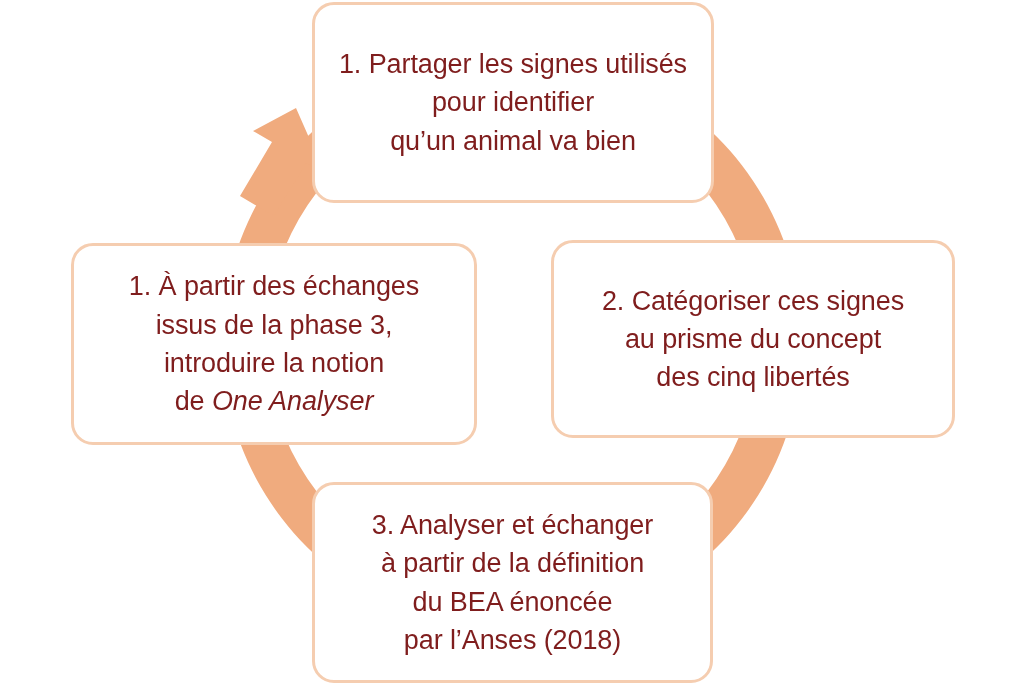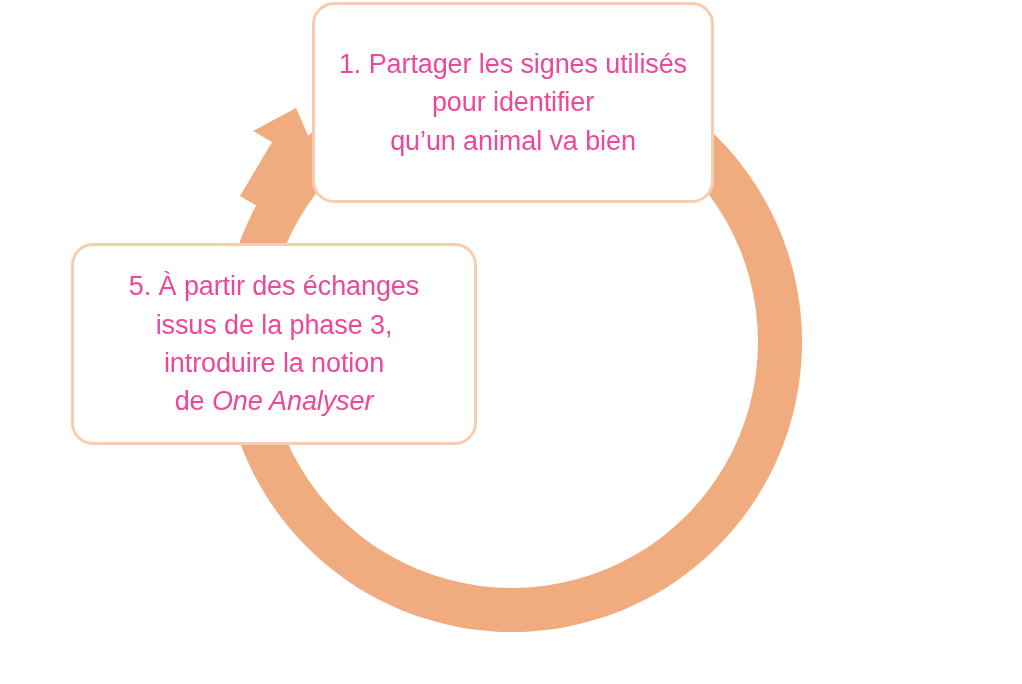--- a/index.html
+++ b/index.html
@@ -30,21 +30,21 @@
     box-sizing: border-box;
     background: #ffffff;
     border: 3px solid #f5cdb0;
     border-radius: 22px;
     display: flex;
     align-items: center;
     justify-content: center;
     text-align: center;
   }
   .node-text {
-    color: #ec4899;
+    color: #7f1d1d;
     font-size: 27px;
     line-height: 1.42;
     letter-spacing: -0.1px;
     padding: 0 14px;
     white-space: pre-line;
   }
   .node-text .em {
     font-style: italic;
   }
   
@@ -118,22 +118,33 @@
 
     <polygon fill="#f0ab7e" points="296,108 253,131 272,142 240,196 274,216 306,163 325,174"></polygon>
   </svg>
 
   <div class="node" id="node-1">
     <div class="node-text">1. Partager les signes utilisés
 pour identifier
 qu’un animal va bien</div>
   </div>
 
+  <div class="node" id="node-2">
+    <div class="node-text">2. Catégoriser ces signes
+au prisme du concept
+des cinq libertés</div>
+  </div>
 
+  <div class="node" id="node-3">
+    <div class="node-text">3. Analyser et échanger
+à partir de la définition
+du BEA énoncée
+par l’Anses (2018)</div>
+  </div>
 
   <div class="node" id="node-4">
-    <div class="node-text"><span>5. À partir des échanges
+    <div class="node-text"><span>1. À partir des échanges
 issus de la phase 3,
 introduire la notion
 de </span><span class="em">One Analyser</span></div>
   </div>
 
 </div>
 
 </body></html>

